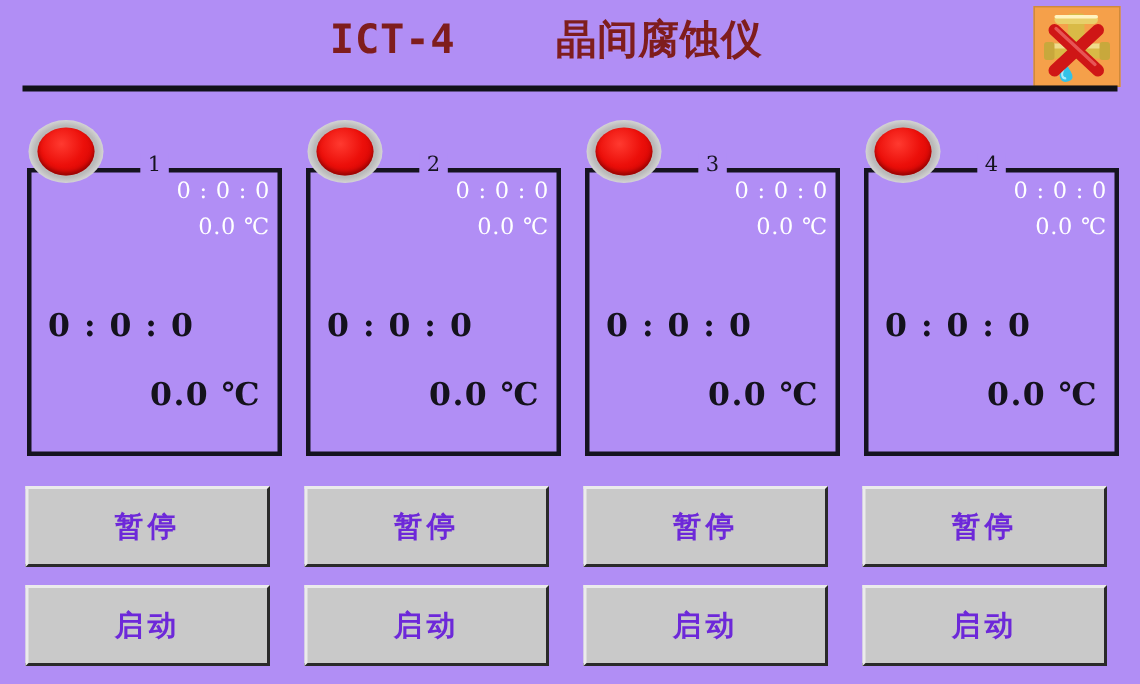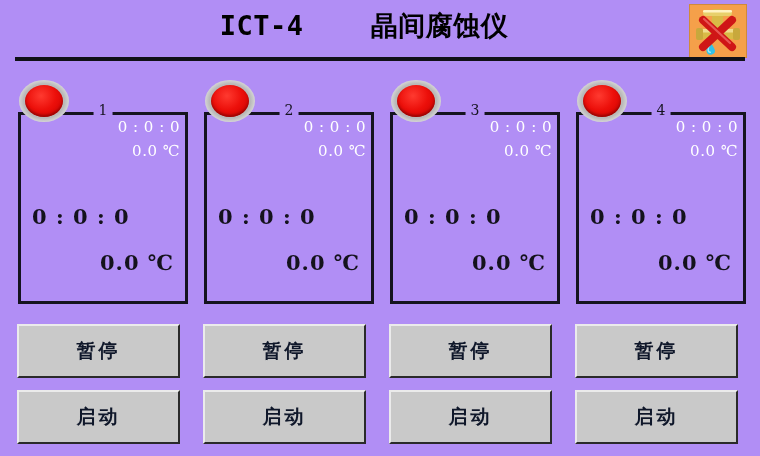--- a/index.html
+++ b/index.html
@@ -28,21 +28,21 @@
   }
   #logo svg { display: block; }
   #app-title {
     position: absolute;
     left: 0; top: 8px;
     width: 728px;
     text-align: center;
     font-family: "DejaVu Sans Mono", "Liberation Mono", monospace;
     font-size: 27px;
     font-weight: bold;
-    color: #000000;
+    color: #7f1d1d;
     letter-spacing: 0.5px;
     white-space: nowrap;
   }
   #app-title .cn {
     font-family: "DejaVu Sans", "Liberation Sans", sans-serif;
     font-weight: bold;
   }
   #status-icon {
     position: absolute;
     right: 13px; top: 4px;
@@ -158,21 +158,21 @@
     border-left: 2px solid #ebebeb;
     border-right: 2px solid #2a2a2a;
     border-bottom: 2px solid #2a2a2a;
     box-sizing: border-box;
     display: flex;
     align-items: center;
     justify-content: center;
     font-family: "DejaVu Sans", "Liberation Sans", sans-serif;
     font-size: 19px;
     font-weight: bold;
-    color: #0f172a;
+    color: #6d28d9;
     letter-spacing: 3px;
     cursor: pointer;
     user-select: none;
   }
   .btn-pause { top: 2px; }
   .btn-start { top: 68px; }
 </style>
 </head>
 <body>
 

